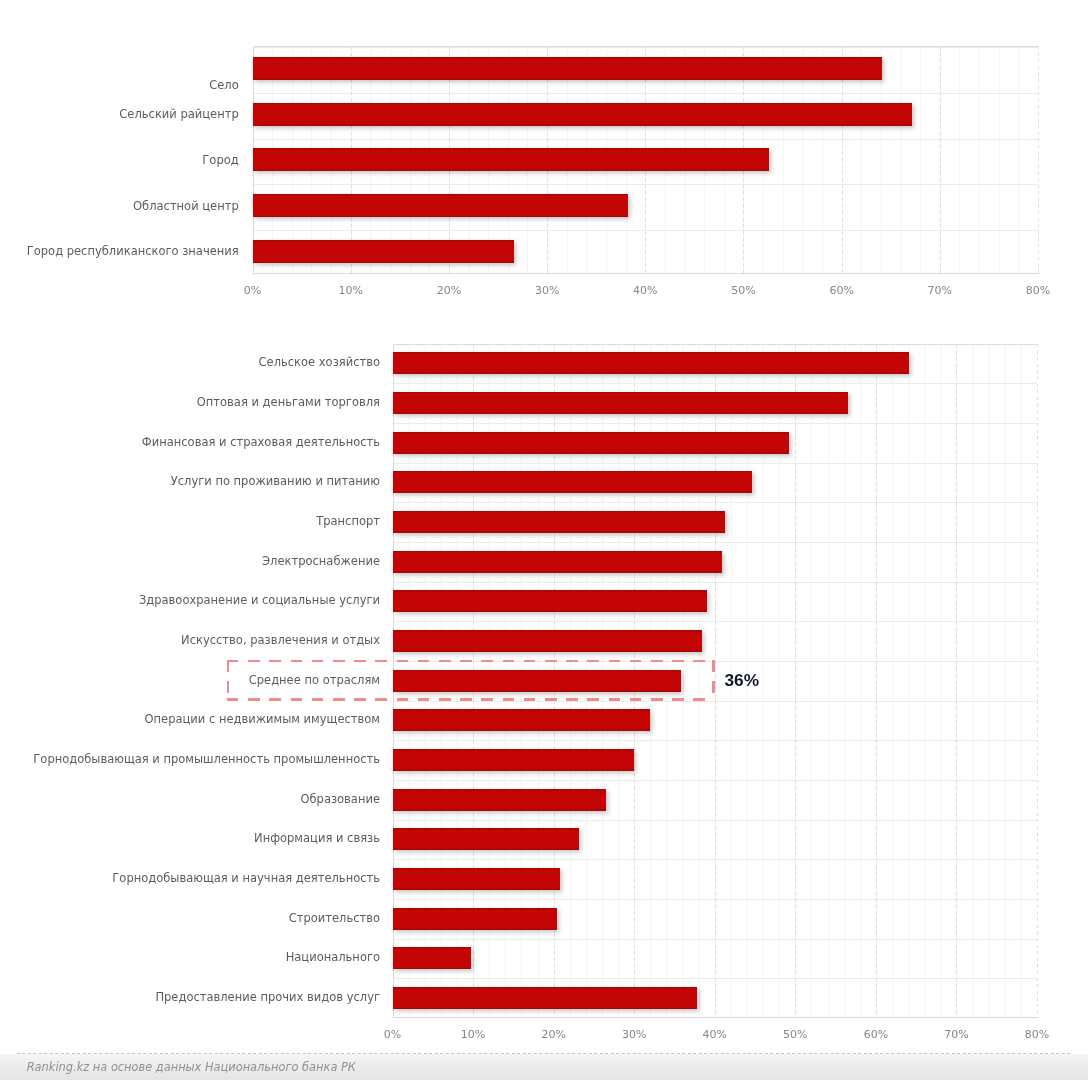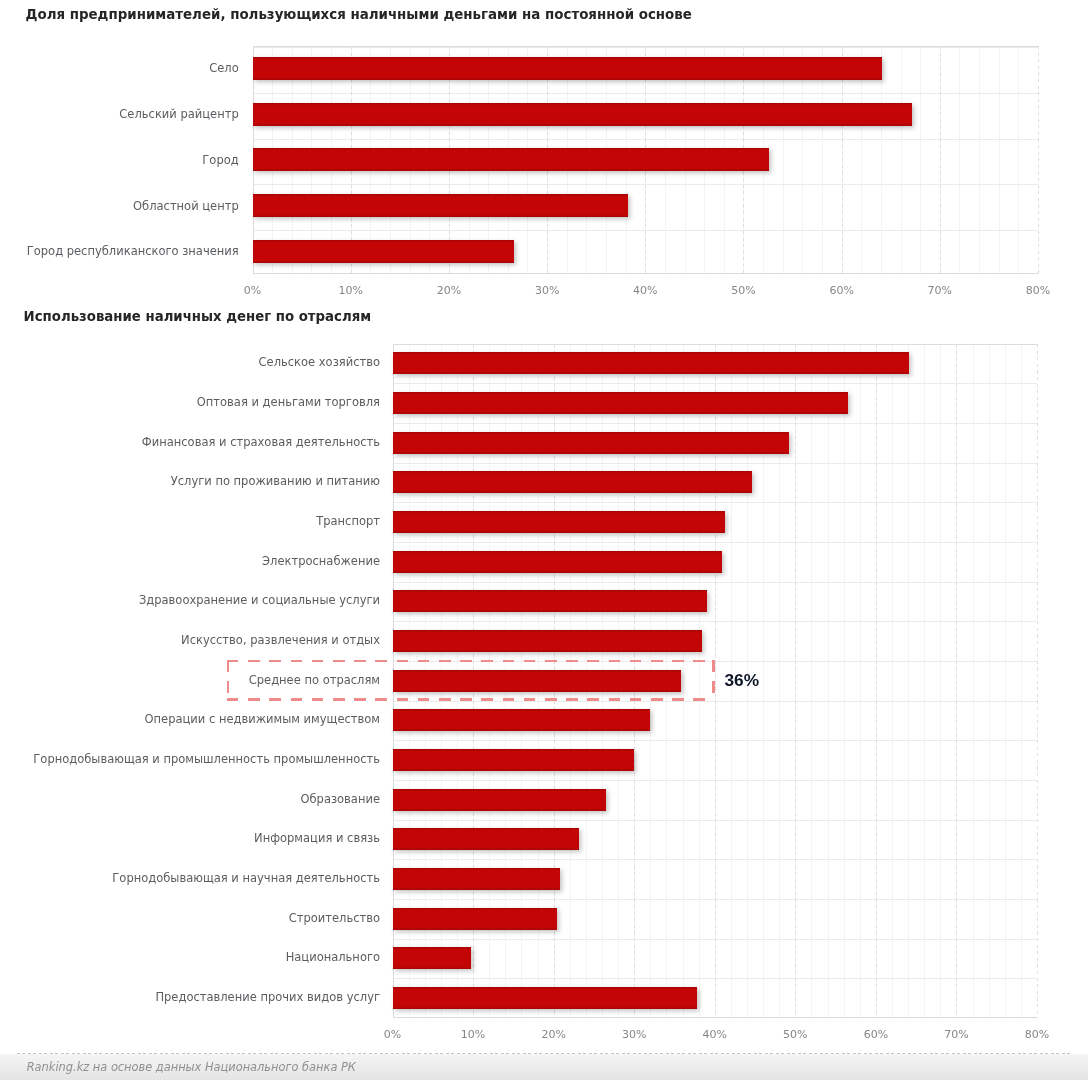--- a/index.html
+++ b/index.html
@@ -55,22 +55,20 @@
             background:repeating-linear-gradient(to right,#c4c4c4 0 2.9px,rgba(0,0,0,0) 2.9px 5.5px);}
   .footbg{position:absolute;left:0;right:0;bottom:0;height:26px;
           background:linear-gradient(to bottom, #f5f5f5 0%, #efefef 35%, #e9e9e9 70%, #e4e4e4 100%);}
   .footnote{position:absolute;font-style:italic;color:#8e9092;white-space:nowrap;
             font-family:"DejaVu Sans", sans-serif;}
 </style>
 </head>
 <body>
 
 <div class="page">
-  <div class="title" id="title1">Доля предпринимателей, пользующихся наличными деньгами на постоянной основе</div>
-  <div class="title" id="title2">Использование наличных денег по отраслям</div>
 
   <div id="chart1">
       <div class="plot" style="left: 252.6px; top: 45.5px; width: 785.4px; height: 228.5px;">
         <div class="vgrid" style="left: 19.63px;"></div>
         <div class="vgrid" style="left: 39.27px;"></div>
         <div class="vgrid" style="left: 58.9px;"></div>
         <div class="vgrid" style="left: 78.54px;"></div>
         <div class="vgrid" style="left: 98.17px;"></div>
         <div class="vgrid" style="left: 117.81px;"></div>
         <div class="vgrid" style="left: 137.44px;"></div>
@@ -117,21 +115,21 @@
         <div class="majorgrid" style="left: 392.7px;"></div>
         <div class="majorgrid" style="left: 490.87px;"></div>
         <div class="majorgrid" style="left: 589.05px;"></div>
         <div class="majorgrid" style="left: 687.22px;"></div>
         <div class="majorgrid" style="left: 785.4px;"></div>
         <div class="plotborder-t"></div>
         <div class="plotborder-b"></div>
         <div class="plotborder-l"></div>
       </div>
       <div class="bar" style="left: 253.1px; top: 56.85px; width: 629.3px; height: 23px; background: rgb(196, 5, 5);"></div>
-      <div class="catlabel" style="right: 849.3px; top: 60px; font-size: 11.5px; line-height: 16.56px; margin-left: 42px;">Село</div>
+      <div class="catlabel" style="right: 849.3px; top: 77px; font-size: 11.5px; line-height: 16.56px; margin-left: 42px;">Село</div>
       <div class="bar" style="left: 253.1px; top: 102.55px; width: 658.75px; height: 23px; background: rgb(196, 5, 5);"></div>
       <div class="catlabel" style="right: 849.3px; top: 106.27px; font-size: 11.5px; line-height: 16.56px;">Сельский райцентр</div>
       <div class="bar" style="left: 253.1px; top: 148.25px; width: 515.42px; height: 23px; background: rgb(196, 5, 5);"></div>
       <div class="catlabel" style="right: 849.3px; top: 151.97px; font-size: 11.5px; line-height: 16.56px; margin-left: 36px;">Город</div>
       <div class="bar" style="left: 253.1px; top: 193.95px; width: 375.03px; height: 23px; background: rgb(196, 5, 5);"></div>
       <div class="catlabel" style="right: 849.3px; top: 197.67px; font-size: 11.5px; line-height: 16.56px;">Областной центр</div>
       <div class="bar" style="left: 253.1px; top: 239.65px; width: 261.15px; height: 23px; background: rgb(196, 5, 5);"></div>
       <div class="catlabel" style="right: 849.3px; top: 243.37px; font-size: 11.5px; line-height: 16.56px;">Город республиканского значения</div>
       <div class="xlabel" style="left: 222.6px; width: 60px; top: 284px; font-size: 11px; line-height: 13.2px;">0%</div>
       <div class="xlabel" style="left: 320.77px; width: 60px; top: 284px; font-size: 11px; line-height: 13.2px;">10%</div>

